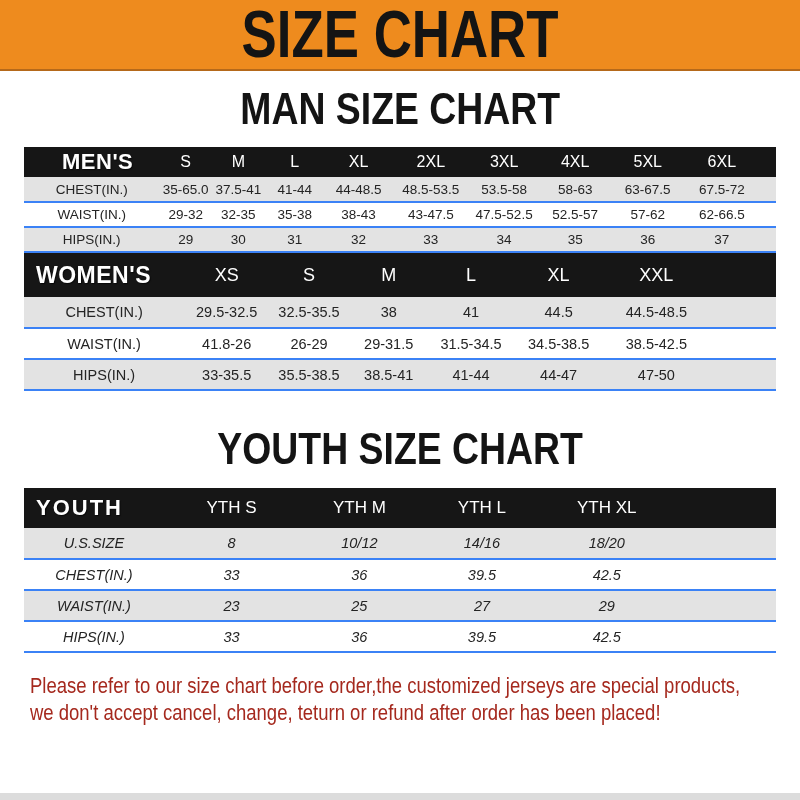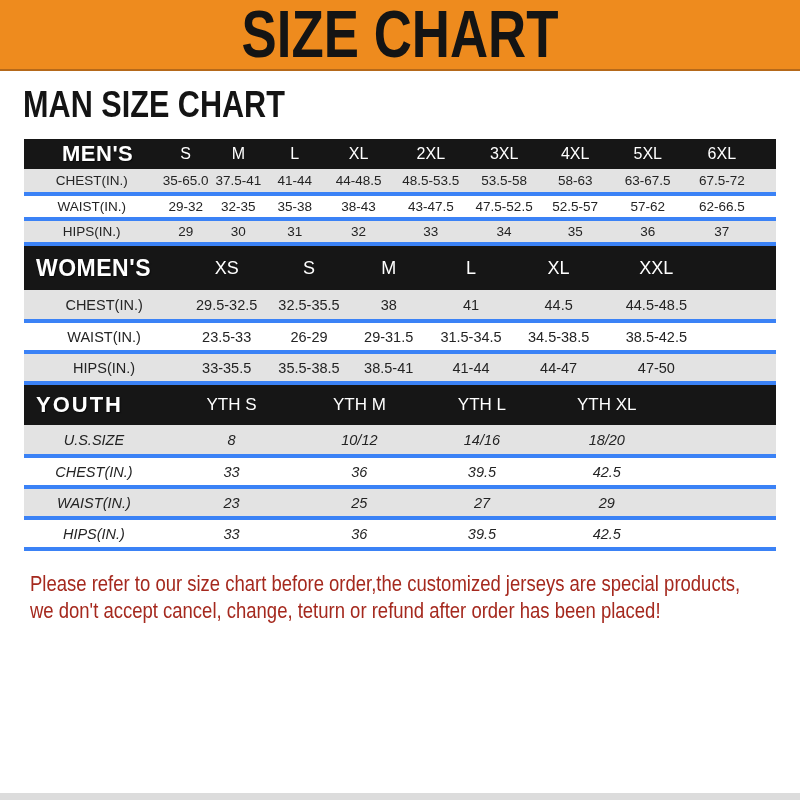--- a/index.html
+++ b/index.html
@@ -25,42 +25,42 @@
     border-bottom:2px solid var(--banner-edge);
     display:flex;align-items:center;justify-content:center;
   }
   .banner-title{
     font-size:66px;font-weight:bold;color:#141414;line-height:71px;
     display:inline-block;transform:scaleX(0.80);letter-spacing:0px;white-space:nowrap;
   }
 
   
   .section-heading{
-    text-align:left;font-weight:bold;color:#141414;
-    font-size:36px;line-height:1.0;
+    text-align:center;font-weight:bold;color:#141414;
+    font-size:44px;line-height:1.0;
   }
   .section-heading > span{display:inline-block;transform:scaleX(0.85);white-space:nowrap;}
   .section--men   .section-heading{margin:16px 0 16px;}
   .section--women .section-heading{margin:21px 0 18px;}
   .section--youth .section-heading{margin:36px 0 17px;}
 
   
   .size-table{
     width:752px;margin:0 auto;border-collapse:collapse;table-layout:fixed;
   }
   .size-table thead th{
     background:var(--header-bar);color:#ffffff;font-weight:normal;
     text-align:center;padding:0;
   }
   .size-table thead th.corner{
     text-align:left;padding-left:12px;font-weight:bold;letter-spacing:0.5px;
     text-shadow:1px 1px 1px rgba(0,0,0,0.6);
   }
   .size-table tbody tr:nth-child(odd){background:var(--row-alt);}
-  .size-table tbody tr{border-bottom:4px solid #3b82f6;}
+  .size-table tbody tr{border-bottom:2px solid #3b82f6;}
   .size-table tbody th,.size-table tbody td{
     font-weight:normal;text-align:center;color:#242424;padding:0;
   }
 
   .section--men   thead th{height:30px;font-size:16px;}
   .section--men   thead th.corner{font-size:22px;padding-left:38px;}
   .section--men   tbody th,.section--men tbody td{height:25px;font-size:13.5px;}
 
   .section--women thead th{height:44px;font-size:18px;}
   .section--women thead th.corner{font-size:23px;}
@@ -194,21 +194,21 @@
           <td>29.5-32.5</td>
           <td>32.5-35.5</td>
           <td>38</td>
           <td>41</td>
           <td>44.5</td>
           <td>44.5-48.5</td>
           <td></td>
         </tr>
         <tr>
           <th>WAIST(IN.)</th>
-          <td>23.5-33</td>
+          <td>41.8-26</td>
           <td>26-29</td>
           <td>29-31.5</td>
           <td>31.5-34.5</td>
           <td>34.5-38.5</td>
           <td>38.5-42.5</td>
           <td></td>
         </tr>
         <tr>
           <th>HIPS(IN.)</th>
           <td>33-35.5</td>
@@ -217,20 +217,21 @@
           <td>41-44</td>
           <td>44-47</td>
           <td>47-50</td>
           <td></td>
         </tr>
       </tbody>
     </table>
 </section>
 
 <section class="section section--youth">
+  <h2 class="section-heading"><span>YOUTH SIZE CHART</span></h2>
   <table class="size-table">
       <colgroup>
         <col style="width: 18.6%;">
         <col style="width: 18%;">
         <col style="width: 16%;">
         <col style="width: 16.6%;">
         <col style="width: 16.6%;">
         <col style="width: 14.2%;">
       </colgroup>
       <thead>

